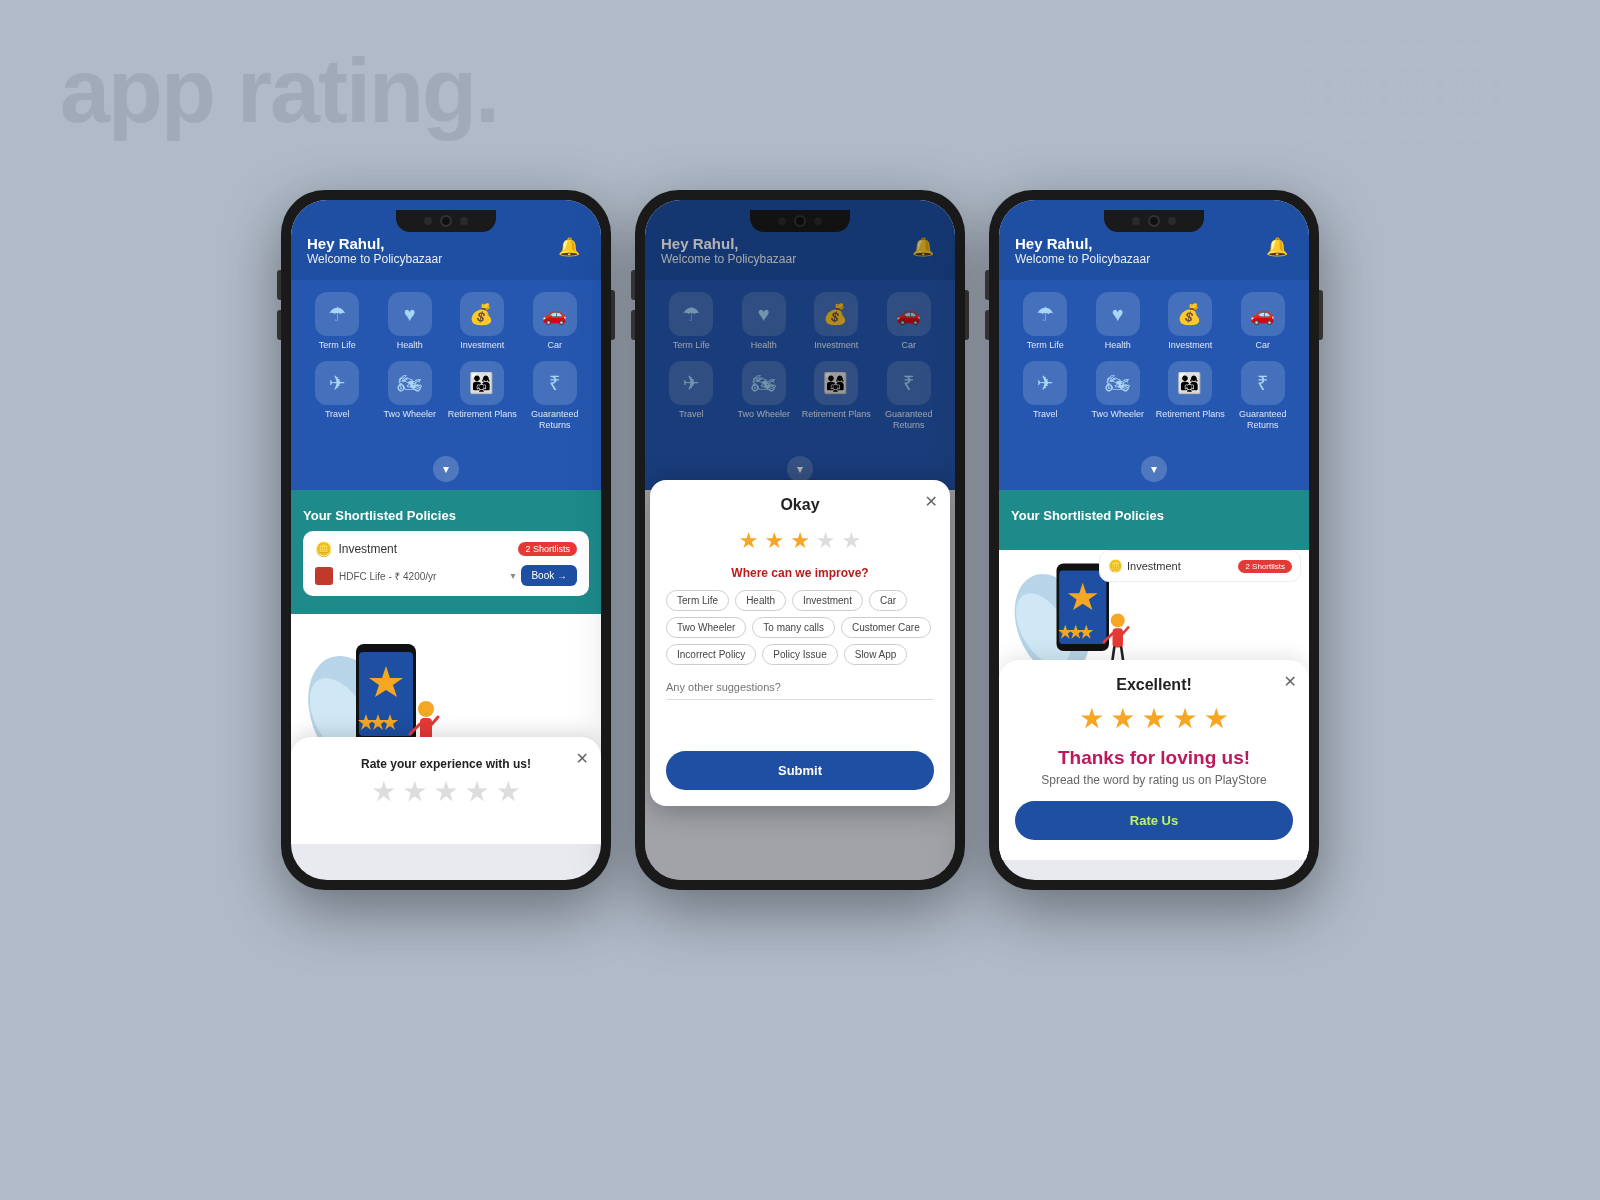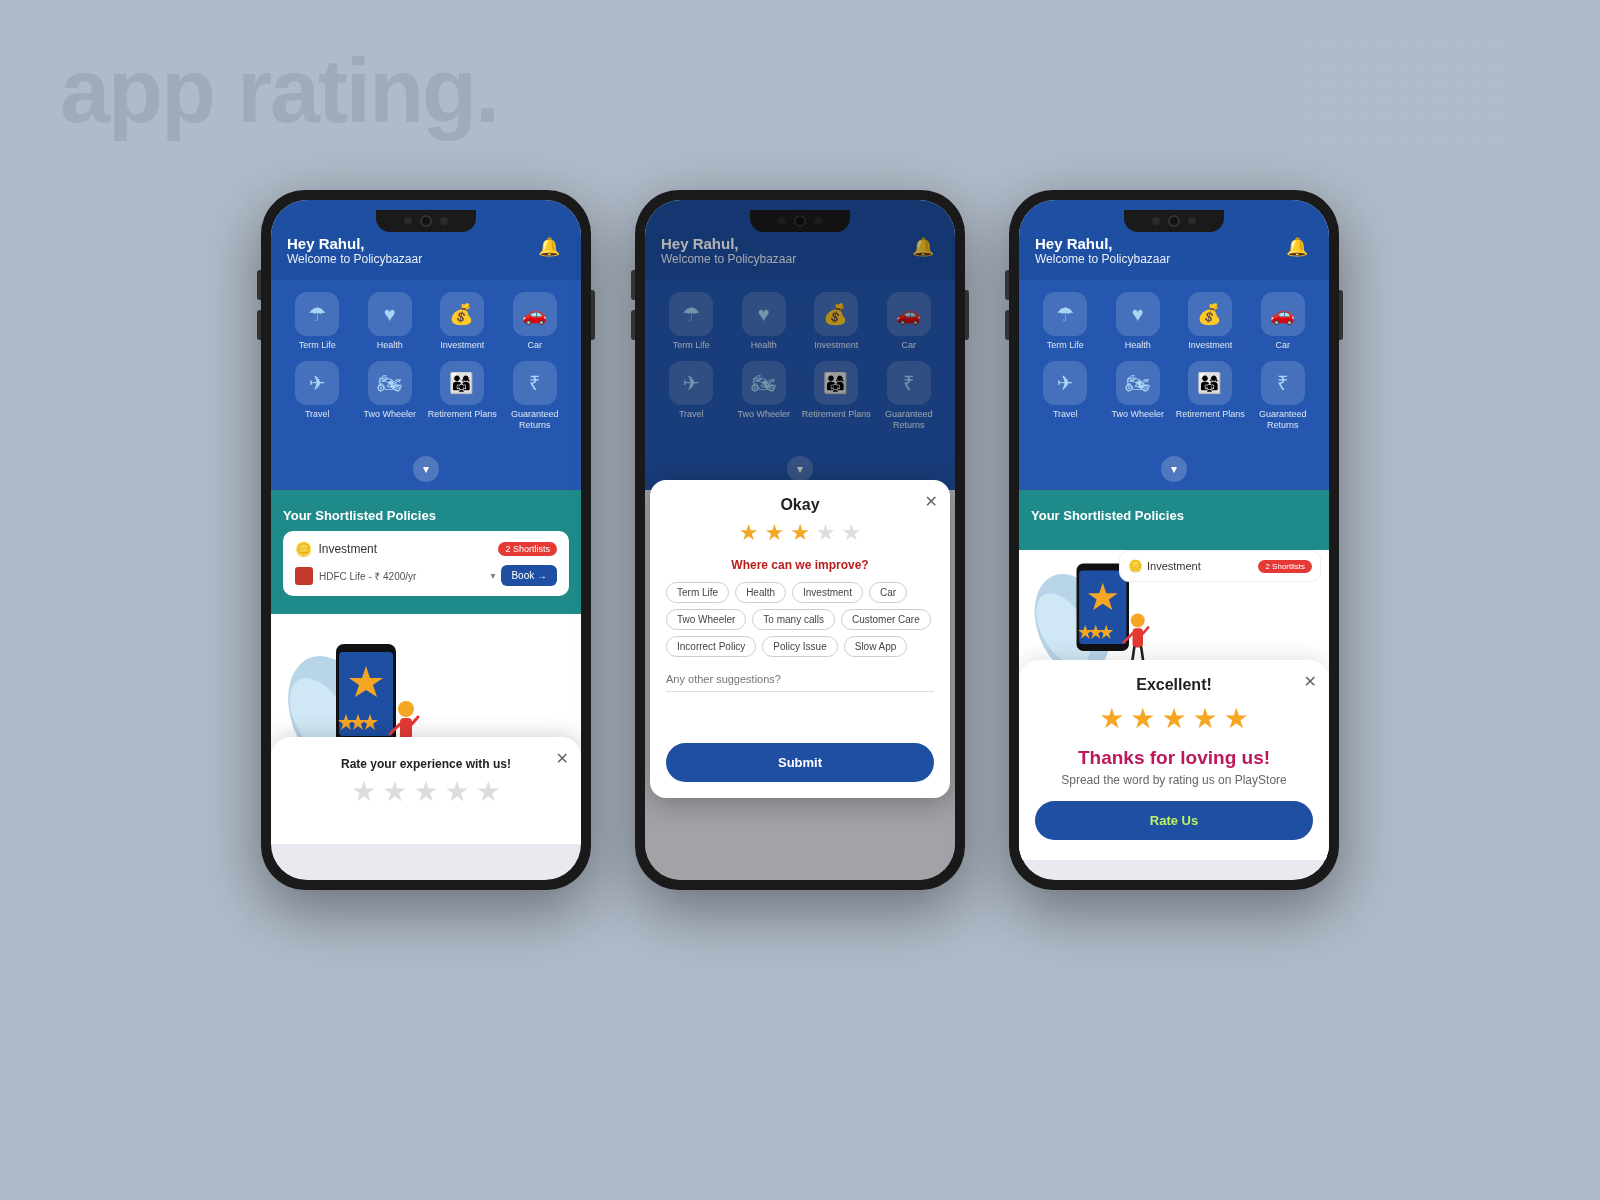--- a/index.html
+++ b/index.html
@@ -40,21 +40,21 @@
       margin: 4px;
     }
 
     
     .phones-container {
       position: absolute;
       top: 190px;
       left: 50%;
       transform: translateX(-50%);
       display: flex;
-      gap: 44px;
+      gap: 24px;
       align-items: flex-end;
     }
 
     .phone {
       width: 330px;
       height: 700px;
       background: #1a1a1a;
       border-radius: 44px;
       padding: 10px;
       box-shadow: 0 20px 60px rgba(0,0,0,0.4);
@@ -600,21 +600,21 @@
           <rect x="124" y="94" width="12" height="22" rx="4" fill="#e53935"></rect>
           <line x1="124" y1="100" x2="114" y2="110" stroke="#e53935" stroke-width="3" stroke-linecap="round"></line>
           <line x1="136" y1="100" x2="142" y2="93" stroke="#e53935" stroke-width="3" stroke-linecap="round"></line>
           <line x1="126" y1="116" x2="124" y2="130" stroke="#222" stroke-width="3" stroke-linecap="round"></line>
           <line x1="134" y1="116" x2="136" y2="130" stroke="#222" stroke-width="3" stroke-linecap="round"></line>
         </svg>
       </div>
 
       <div style="position:absolute;top:280px;left:5px;right:5px;background:white;border-radius:16px;z-index:30;padding:16px;box-shadow:0 4px 30px rgba(0,0,0,0.3)">
         <button class="close-btn">✕</button>
-        <div class="rating-title" style="font-size:16px;margin-bottom:6px">Okay</div>
+        <div class="rating-title" style="font-size:16px;margin-bottom:14px">Okay</div>
 
         
         <div class="stars-row">
           <span class="star filled small">★</span>
           <span class="star filled small">★</span>
           <span class="star filled small">★</span>
           <span class="star empty small">★</span>
           <span class="star empty small">★</span>
         </div>
 

